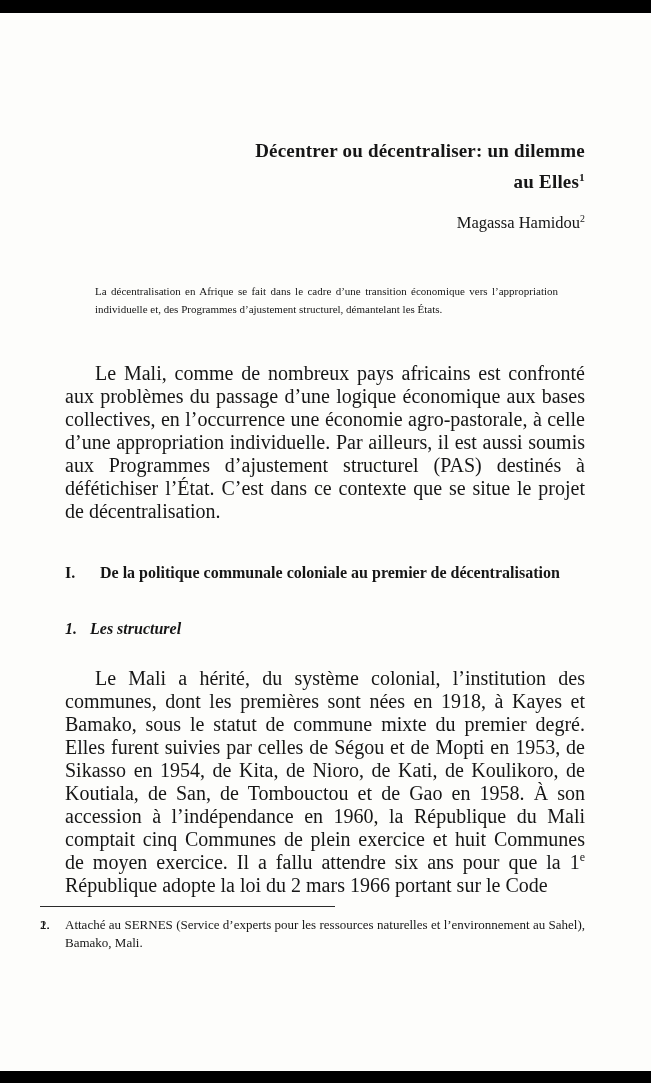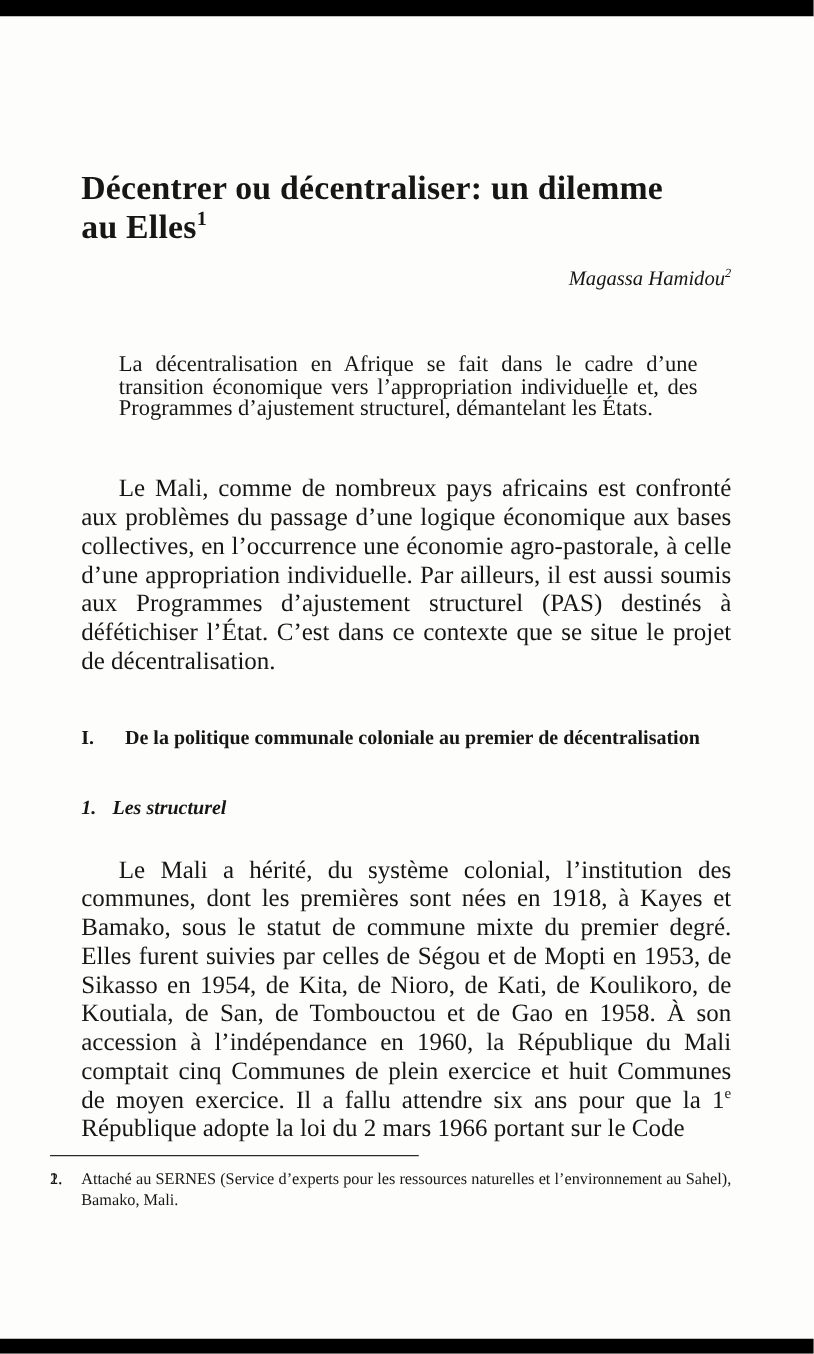--- a/index.html
+++ b/index.html
@@ -12,41 +12,40 @@
     overflow: hidden;
   }
   .scan-bar { position: absolute; left: 0; width: 100%; background: #000; }
   .scan-bar.top { top: 0; height: 13px; }
   .scan-bar.bottom { bottom: 0; height: 12px; }
 
   .page { position: absolute; top: 13px; left: 0; width: 651px; padding: 0 66px 0 65px; }
 
   .title {
     margin-top: 122px;
-    text-align: left;
-    font-size: 27px;
+    text-align: right;
+    font-size: 19px;
     line-height: 31px;
     font-weight: bold;
     letter-spacing: 0.2px;
   }
   sup { vertical-align: super; font-size: 0.6em; line-height: 0; }
 
   .author {
     margin-top: 16px;
     text-align: right;
-    font-style: italic;
     font-size: 16.5px;
     line-height: 20px;
   }
 
   .abstract {
     margin-top: 50px;
     margin-left: 30px;
     margin-right: 27px;
-    font-size: 18px;
+    font-size: 11px;
     line-height: 17.5px;
     text-align: justify;
   }
 
   .body-para {
     margin-top: 44px;
     font-size: 20px;
     line-height: 23px;
     text-align: justify;
     text-indent: 30px;

